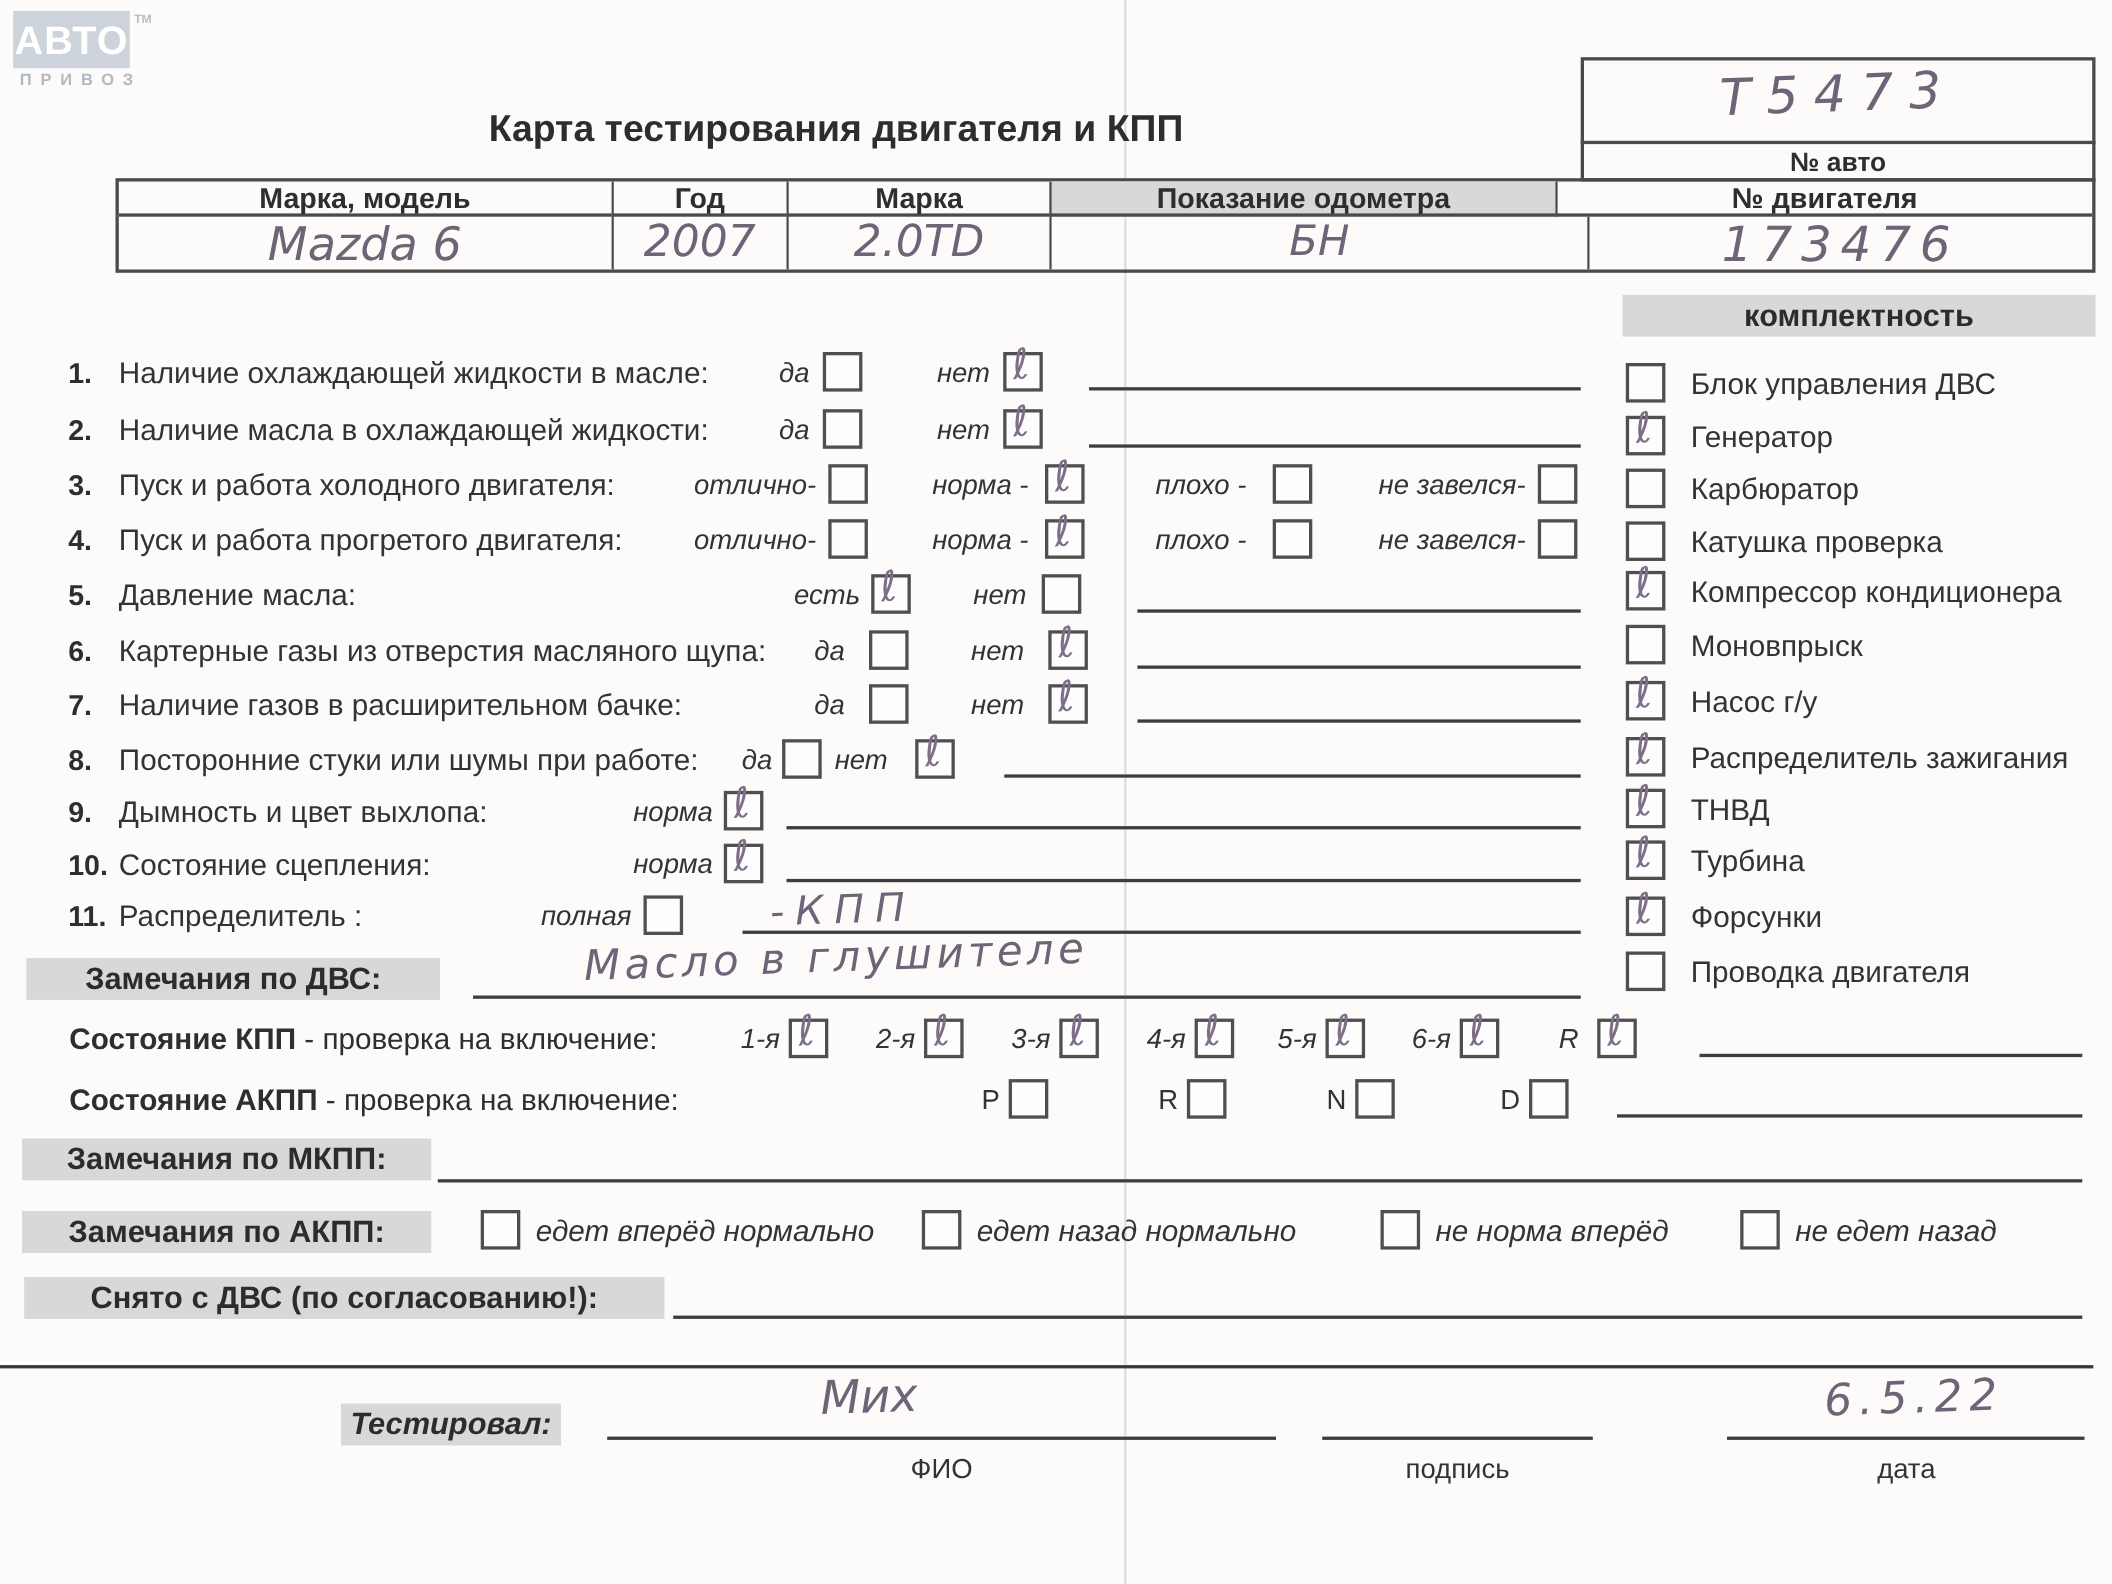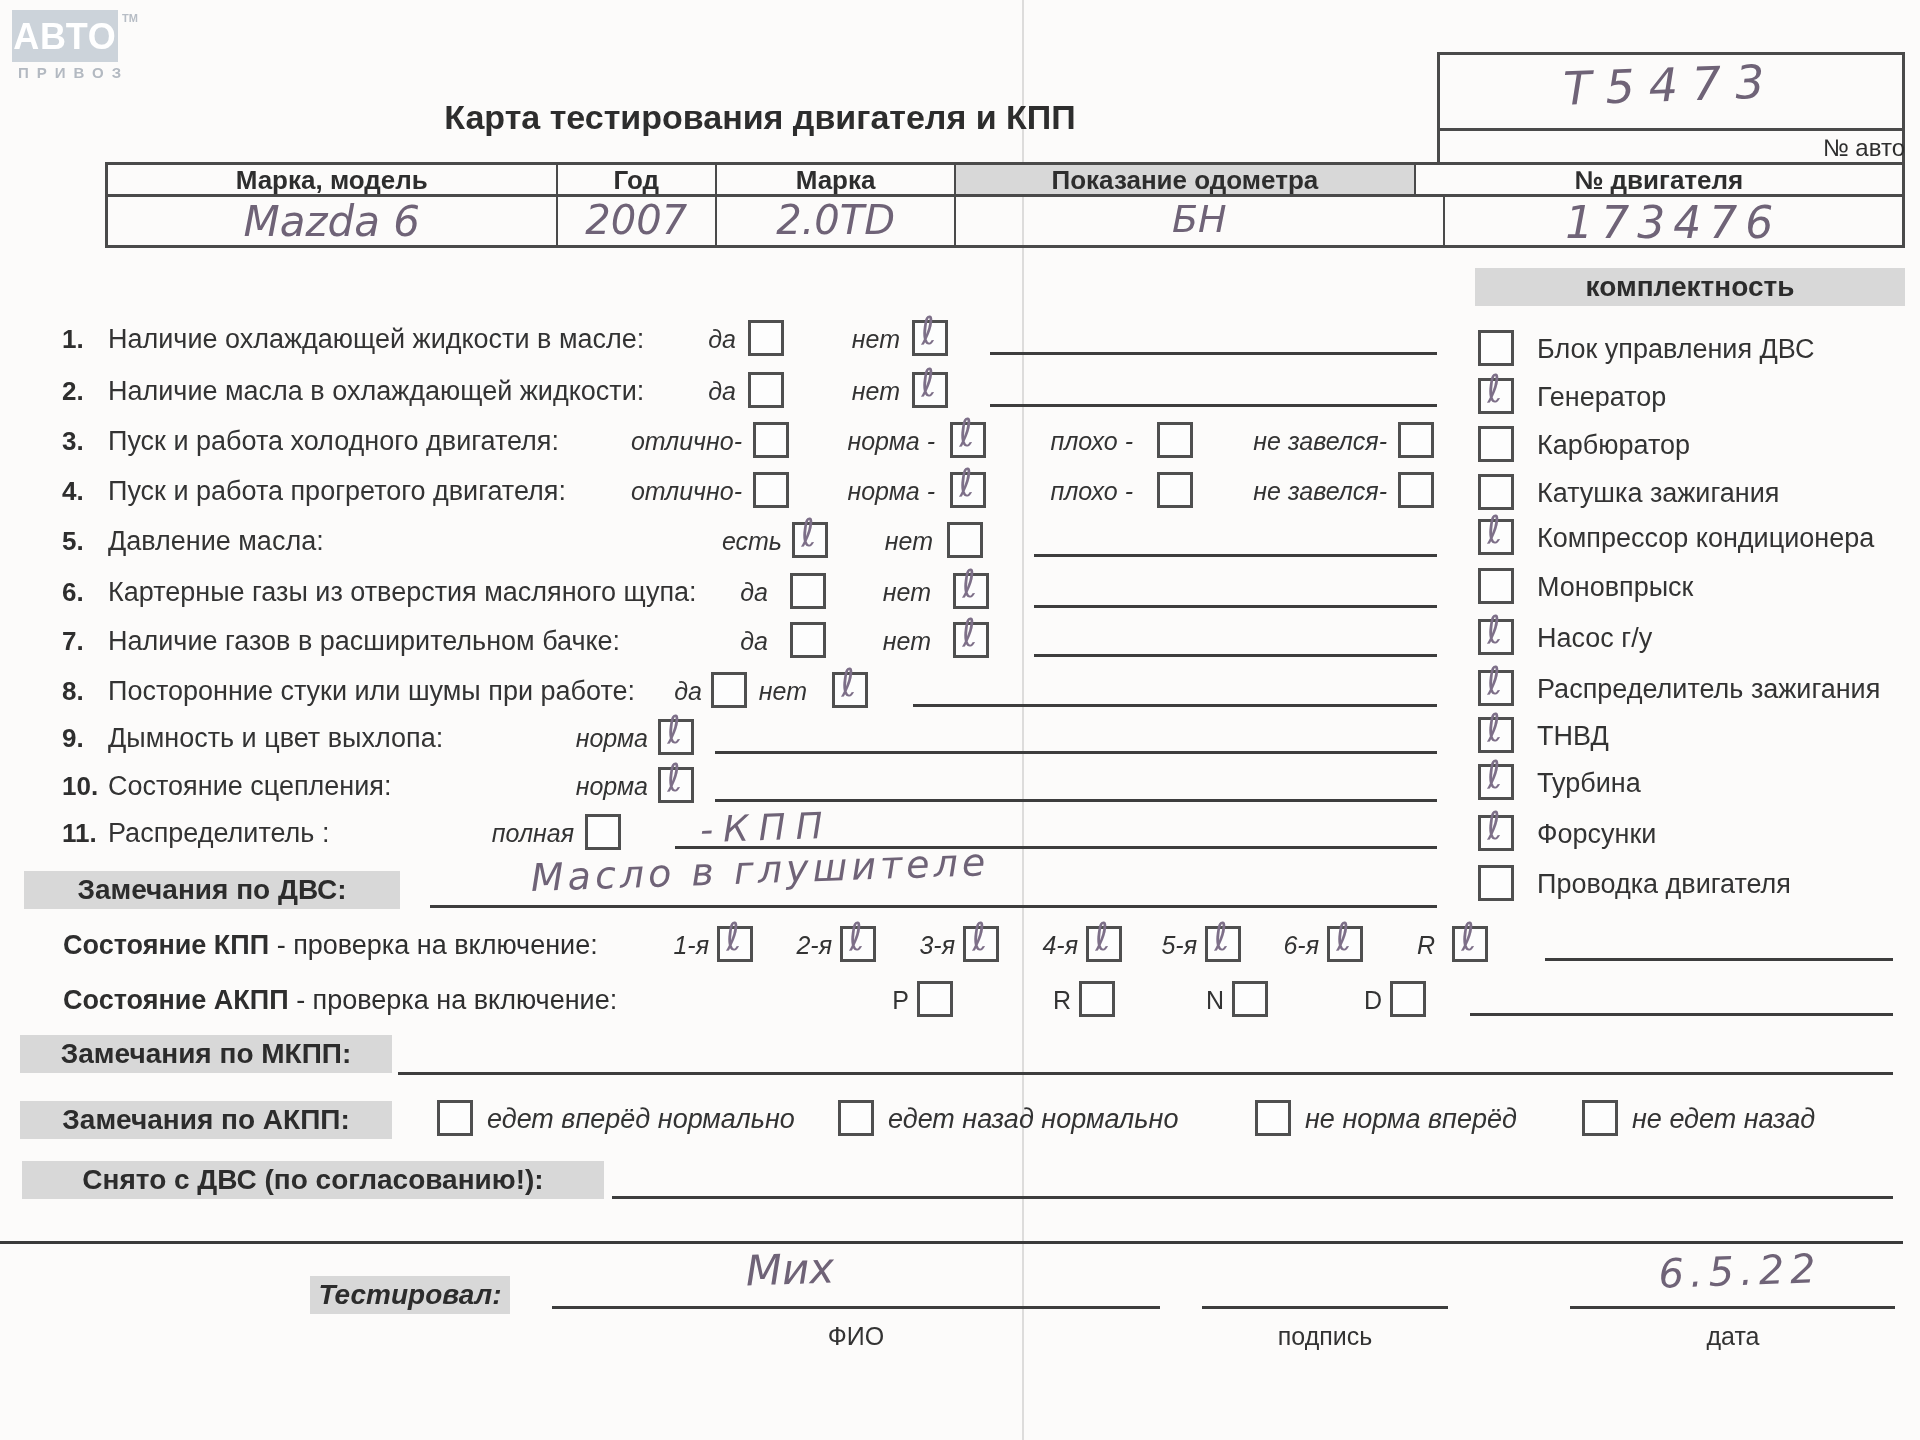--- a/index.html
+++ b/index.html
@@ -12,21 +12,21 @@
   .logo-box{left:12px;top:10px;width:106px;height:52px;background:#ccd3da;color:#fff;
             font-weight:bold;font-size:36px;text-align:center;line-height:54px;letter-spacing:1px;}
   .logo-tm{left:122px;top:12px;font-size:11px;color:#b7bdc5;font-weight:bold;}
   .logo-sub{left:10px;top:64px;width:118px;text-align:center;font-size:15px;font-weight:bold;
             color:#b3b9c1;letter-spacing:8px;text-indent:8px;}
   .title{left:340px;top:98px;width:840px;text-align:center;font-size:34px;font-weight:bold;color:#2d2d2d;}
   
   .carno{left:1437px;top:52px;width:468px;height:113px;border:3px solid #4a4a4a;box-sizing:border-box;}
   .carno-val{left:1437px;top:58px;width:468px;text-align:center;font-size:46px;letter-spacing:14px;}
   .carno-lbl{left:1437px;top:128px;width:468px;height:37px;border-top:3px solid #4a4a4a;box-sizing:border-box;
-             text-align:right;font-weight:normal;font-size:24px;line-height:34px;color:#2e2e2e;}
+             text-align:center;font-weight:bold;font-size:24px;line-height:34px;color:#2e2e2e;}
   
   .vtable{left:105px;top:162px;width:1800px;height:86px;border:3px solid #4a4a4a;box-sizing:border-box;
           display:flex;flex-direction:column;}
   .vtr{display:flex;width:100%;}
   .vth{box-sizing:border-box;border-left:2px solid #4a4a4a;border-bottom:3px solid #4a4a4a;height:32px;
        font-weight:bold;font-size:26px;line-height:30px;text-align:center;color:#2e2e2e;}
   .vtd{box-sizing:border-box;border-left:2px solid #4a4a4a;height:48px;text-align:center;}
   .vth:first-child,.vtd:first-child{border-left:none;}
   .shade{background:#d8d8d8;}
   
@@ -101,21 +101,21 @@
         <i class="mk">ℓ</i>
       </span>
       <span class="clbl">Генератор</span>
     </div>
   <div class="comp" style="top:425px">
       <span class="cb"></span>
       <span class="clbl">Карбюратор</span>
     </div>
   <div class="comp" style="top:473px">
       <span class="cb"></span>
-      <span class="clbl">Катушка зажигания</span>
+      <span class="clbl">Катушка проверка</span>
     </div>
   <div class="comp" style="top:518px">
       <span class="cb on">
         <i class="mk">ℓ</i>
       </span>
       <span class="clbl">Компрессор кондиционера</span>
     </div>
   <div class="comp" style="top:567px">
       <span class="cb"></span>
       <span class="clbl">Моновпрыск</span>

